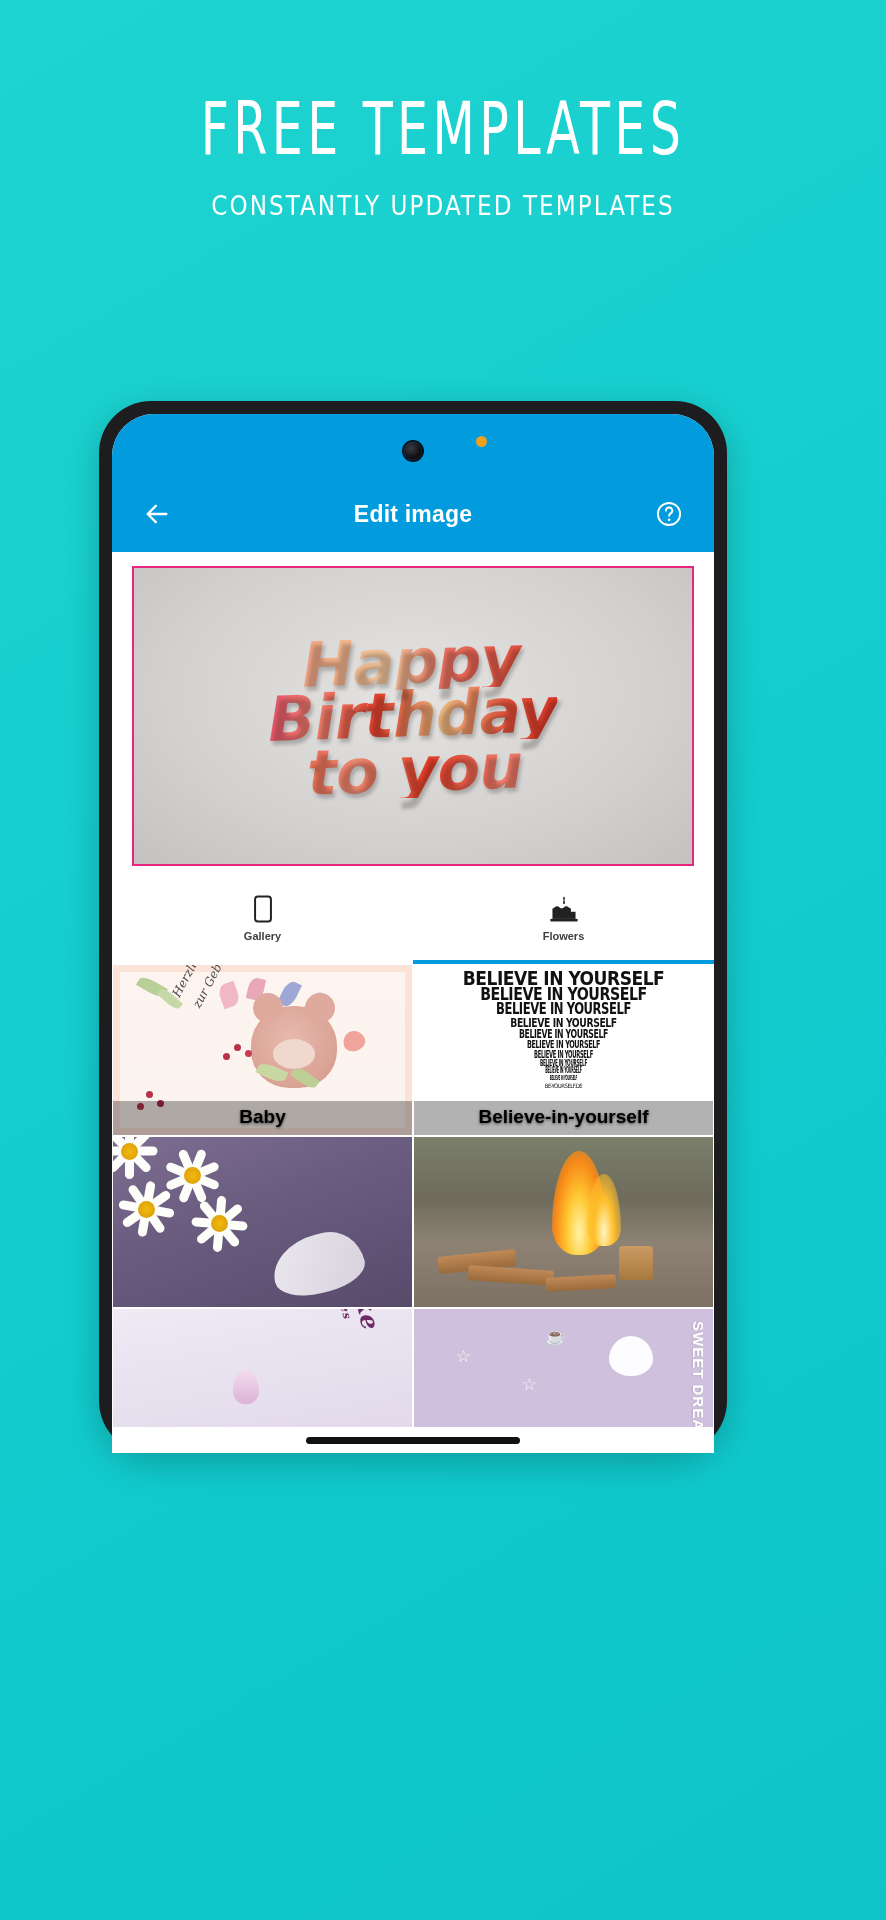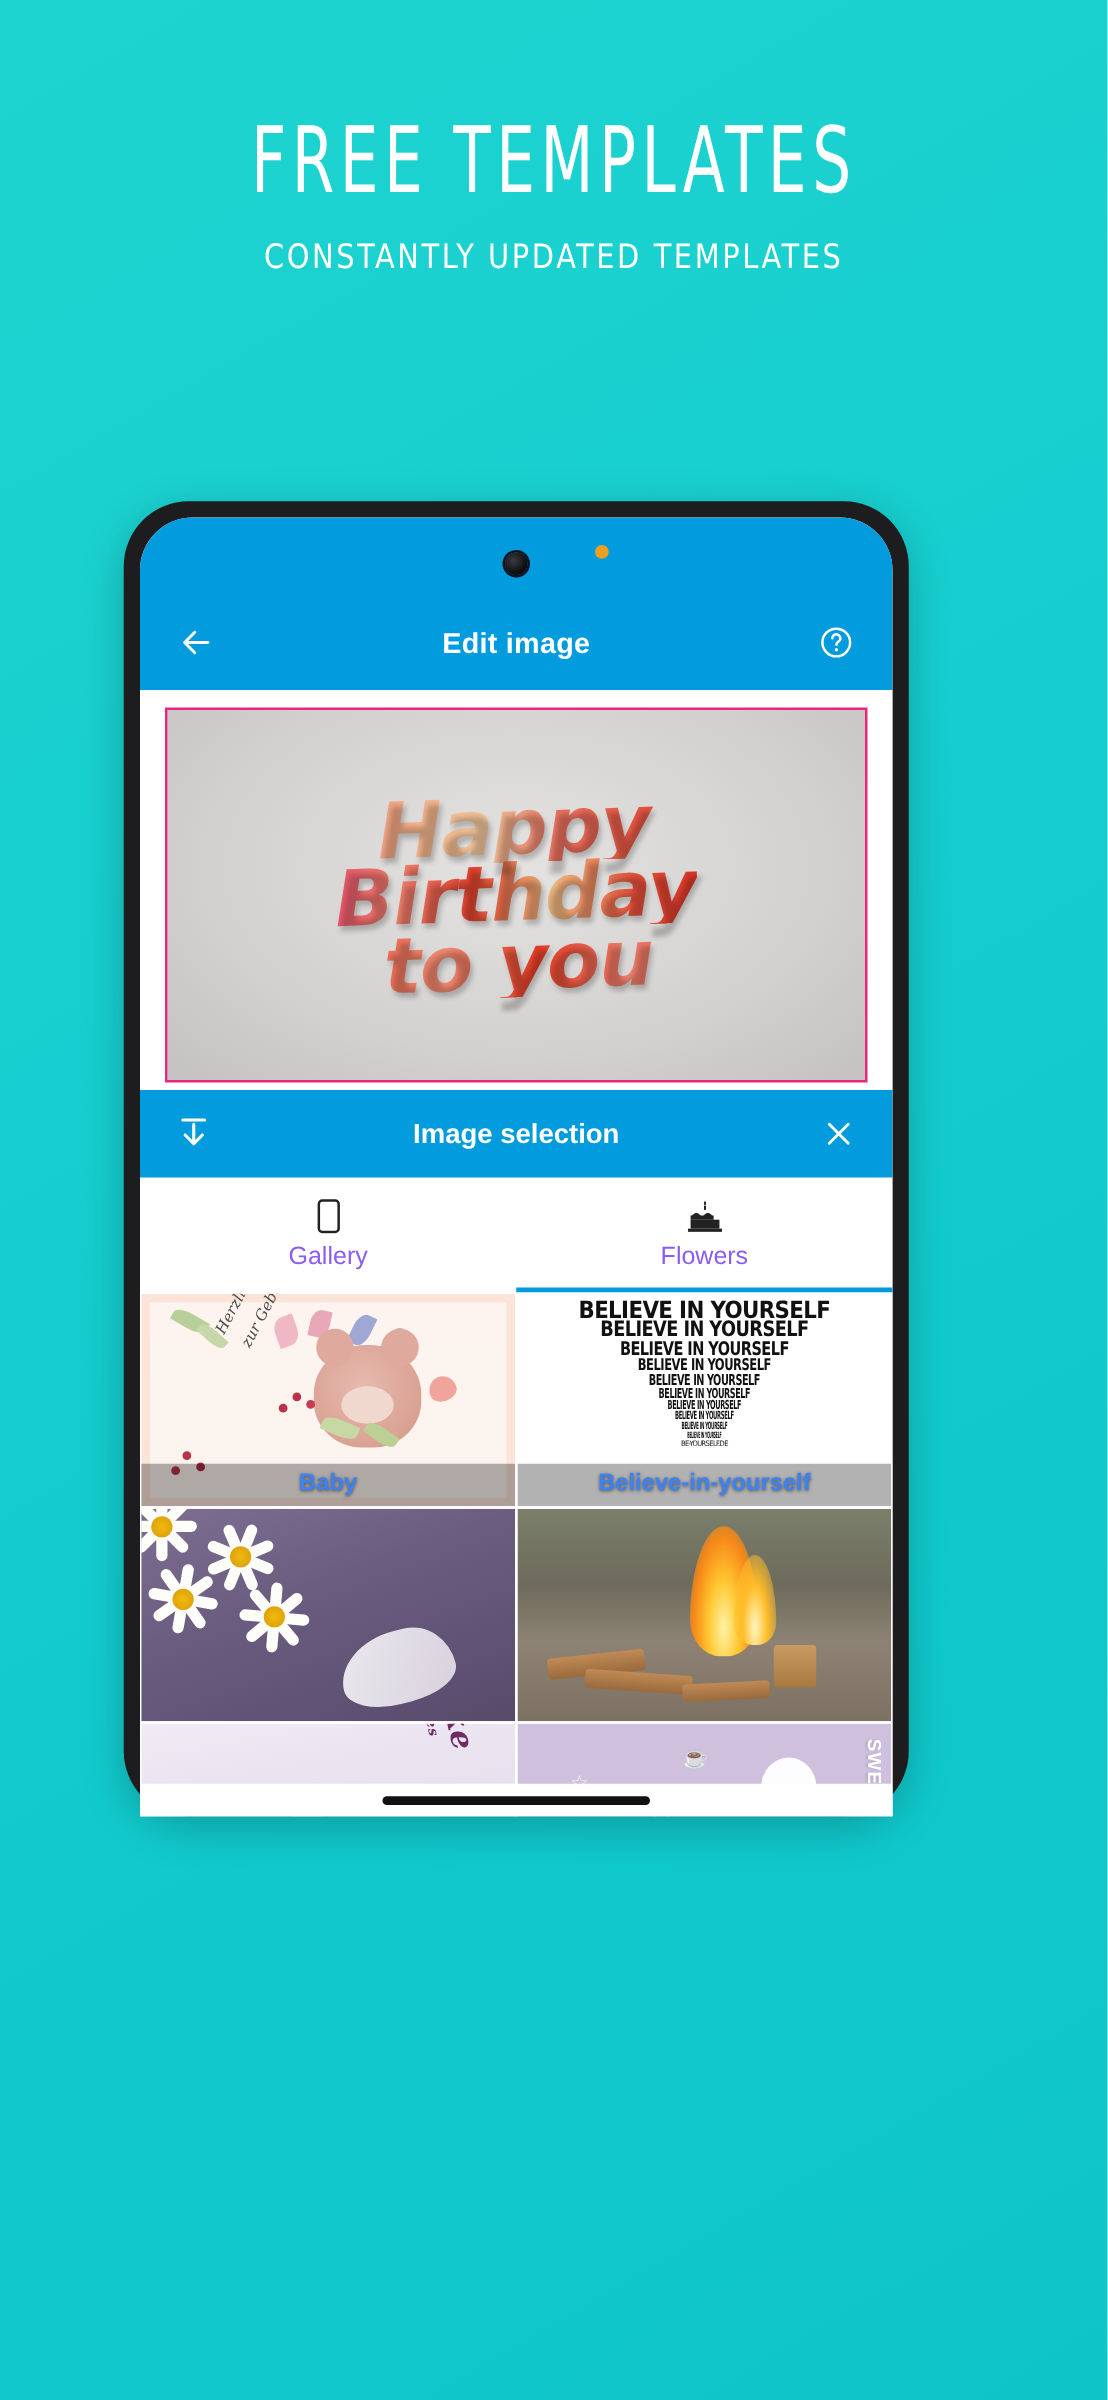--- a/index.html
+++ b/index.html
@@ -124,33 +124,33 @@
     position:absolute; left:0; right:0; text-align:center;
     color:#fff; font-size:22px; font-weight:bold; pointer-events:none;
   }
 
   
   .tabs { display:flex; background:#fff; height:92px; }
   .tab {
     flex:1; display:flex; flex-direction:column; align-items:center; justify-content:center;
     gap:7px; position:relative;
   }
-  .tab-label { font-size:20px; color:#8b5cf6; font-weight:400; }
+  .tab-label { font-size:11px; color:#404040; font-weight:700; }
   .tab.active::after {
     content:""; position:absolute; left:0; bottom:0; width:100%; height:4px;
     background:#019BDE;
   }
 
   
   .grid { display:grid; grid-template-columns:1fr 1fr; background:#fff; }
   .cell { position:relative; height:172px; overflow:hidden; border:1px solid #fff; }
   .cell-label {
     position:absolute; left:0; right:0; bottom:0;
     background:rgba(0,0,0,.30);
-    color:#3b82f6; font-size:19px; font-weight:bold; text-align:center;
+    color:#000000; font-size:19px; font-weight:bold; text-align:center;
     padding:5px 2px 7px 2px;
     text-shadow:0 1px 3px rgba(0,0,0,.6);
     white-space:nowrap; overflow:hidden;
   }
 
   
   .th-baby {
     position:absolute; inset:0;
     background:linear-gradient(#fdf4ef,#fbf3ee);
     border:7px solid #fbe3d8;
@@ -268,34 +268,20 @@
     <div class="preview">
       <div class="preview-frame">
         <div class="bd-text">
           <div class="bd-l1">Happy</div>
           <div class="bd-l2">Birthday</div>
           <div class="bd-l3">to you</div>
         </div>
       </div>
     </div>
 
-    <div class="sheet-head">
-      <div class="icon-btn">
-        <svg width="30" height="30" viewBox="0 0 24 24">
-          <path d="M5 3.2h14" fill="none" stroke="#fff" stroke-width="2" stroke-linecap="round"></path>
-          <path d="M12 6v12M6.5 12.8L12 18.4l5.5-5.6" fill="none" stroke="#fff" stroke-width="2" stroke-linecap="round" stroke-linejoin="round"></path>
-        </svg>
-      </div>
-      <div class="sheet-title">Image selection</div>
-      <div class="icon-btn right">
-        <svg width="26" height="26" viewBox="0 0 24 24">
-          <path d="M5 5l14 14M19 5L5 19" fill="none" stroke="#fff" stroke-width="2.1" stroke-linecap="round"></path>
-        </svg>
-      </div>
-    </div>
 
     <div class="tabs">
       <div class="tab">
         <svg width="20" height="28" viewBox="0 0 16 24">
           <rect x="1.2" y="1.2" width="13.6" height="21.6" rx="2.4" fill="none" stroke="#222" stroke-width="1.7"></rect>
         </svg>
         <div class="tab-label">Gallery</div>
       </div>
       <div class="tab active">
         <svg width="30" height="28" viewBox="0 0 26 24">

